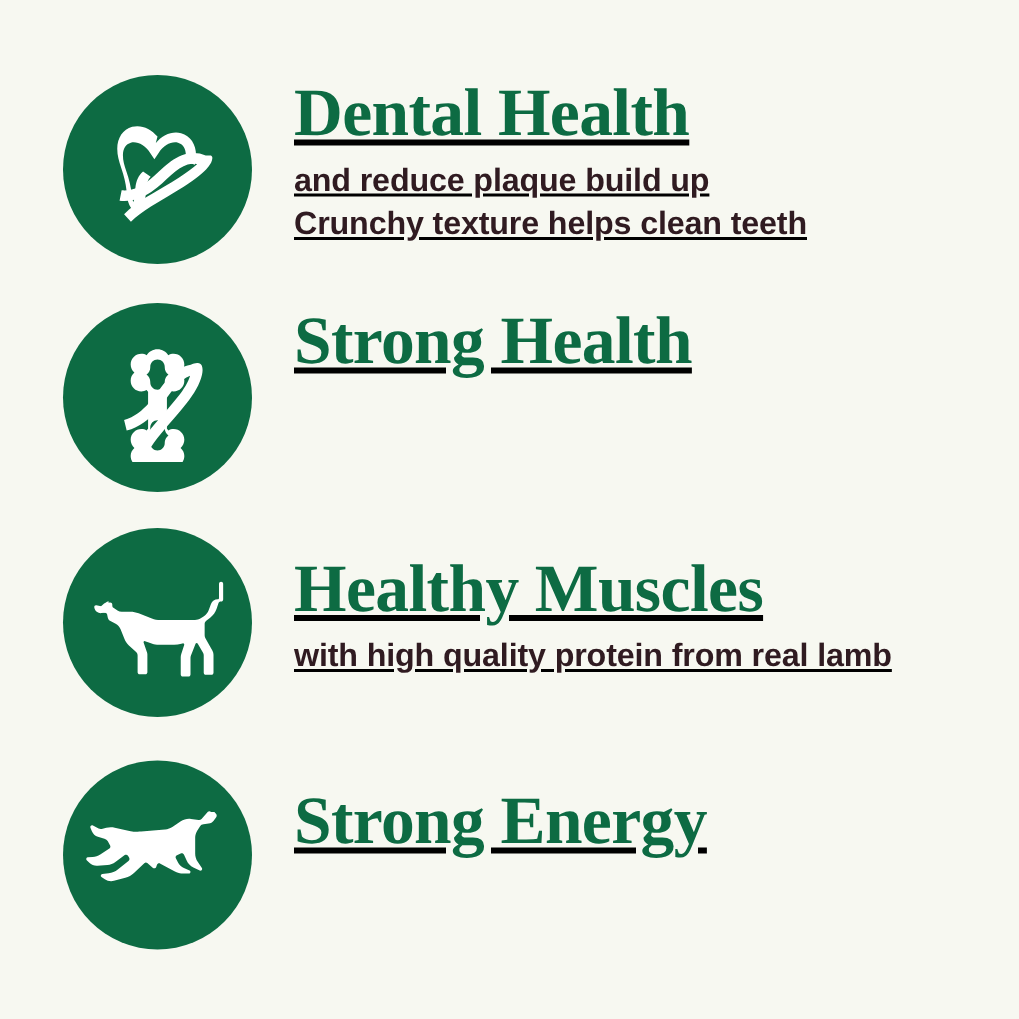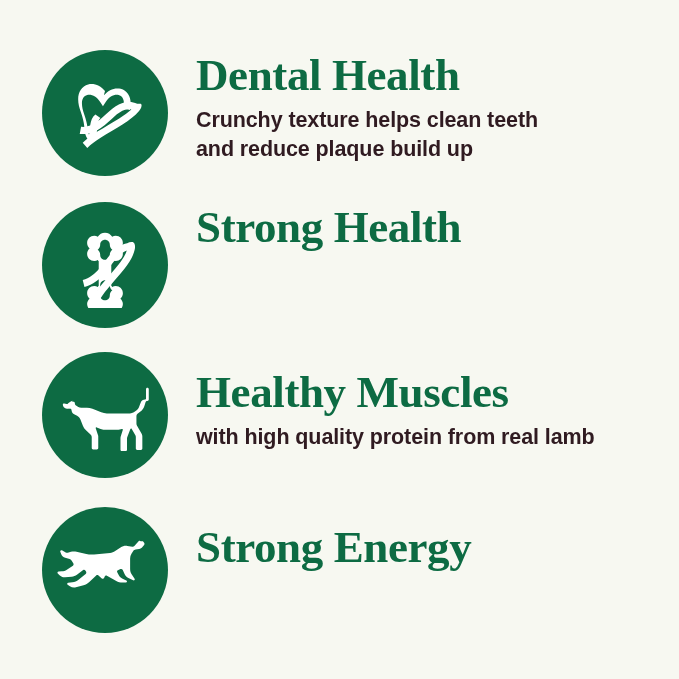--- a/index.html
+++ b/index.html
@@ -38,20 +38,21 @@
     justify-content: center;
     flex: none;
   }
   .icon-badge svg {
     display: block;
   }
   .row-text {
     position: absolute;
     left: 196px;
     right: 23px;
+    text-decoration: underline;
   }
   .benefit-title {
     font-family: "Liberation Serif", "DejaVu Serif", serif;
     font-weight: bold;
     color: #0d6b43;
     font-size: 45px;
     line-height: 1.0;
     letter-spacing: -0.4px;
     margin: 0 0 8px 0;
     white-space: nowrap;
@@ -98,22 +99,22 @@
           <g fill="#ffffff">
             <path d="M50 24.5c-5.2-6.2-12.6-9.4-19.6-7.6-7.2 1.9-11.6 8.6-11.6 17.1 0 5.2 1.3 9.7 3.1 14.9 2.1 6 3.4 11.3 4.1 17.3.5 4.3.7 7.9 2.1 11.2 1.2 2.9 3.3 4.8 6 4.8 3.2 0 5-2.4 5.8-6.2.8-3.8 1.1-8.2 1.5-12.1.4-3.6 1.2-6.4 3.3-8.2l-5.9-4.1c-3.6 2.9-5.3 7.3-5.9 12.2-.4 3.6-.6 7.3-1.2 10.2-.1.5-.2.9-.3 1.1-.6-.6-.9-2.3-1.2-4.9-.7-6.4-2.1-12.3-4.3-18.6-1.7-4.8-2.7-8.5-2.7-12.6 0-5.3 2.3-8.8 6.1-9.8 5-1.3 11 1.9 14.9 7.8l3.4 5.1 3.4-5.1c3.9-5.9 9.9-9.1 14.9-7.8 3.8 1 6.1 4.5 6.1 9.8 0 1.6-.2 3.2-.5 4.8l7.5 2.6c.6-2.5.9-5 .9-7.4 0-8.5-4.4-15.2-11.6-17.1-7-1.8-14.4 1.4-19.6 7.6z"></path>
             <path d="M87.4 39.2c-5.3-2.4-11-2.4-16.2-1-6.3 1.8-11.5 5.7-16.5 10.1-4.9 4.3-9.3 8.9-14.6 12.5-5.2 3.5-11 5.9-17.9 5.3l-1.6 8.2c9.6 1.1 17.8-2.2 24.5-6.8 6.2-4.2 11-9.2 15.5-13.2 4.4-3.9 8.4-6.8 12.8-8.1 2.5-.7 4.9-.8 7.3-.3-3.4 3.1-8.2 6.6-14.2 10.4-7.5 4.7-16.4 9.7-25.3 15.3-6.2 3.9-12.2 8.1-17.1 13.1l5.3 5.9c4.2-4.3 9.5-8.1 15.5-11.9 8.6-5.4 17.5-10.4 25.4-15.4 8-5 14.9-10.1 19.3-15.6 1.5-1.9 2.7-4 2.9-6.2.2-1-.3-1.8-1.1-2.3z"></path>
           </g>
         </svg>
       </span>
     </div>
     <div class="row-text">
       <div class="benefit-title">Dental Health</div>
       <div class="benefit-desc">
+        <span class="desc-line">and reduce plaque build up</span>
         <span class="desc-line">Crunchy texture helps clean teeth</span>
-        <span class="desc-line">and reduce plaque build up</span>
       </div>
     </div>
   </div>
 
   <div class="benefit-row" id="row-2">
     <div class="icon-badge">
       <span>
         <svg width="86" height="86" viewBox="0 0 100 100" aria-hidden="true">
           <g fill="#ffffff">
 

